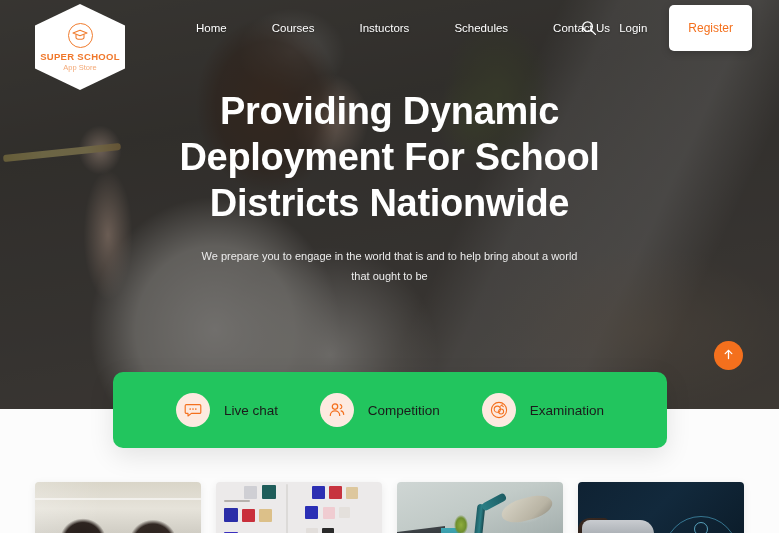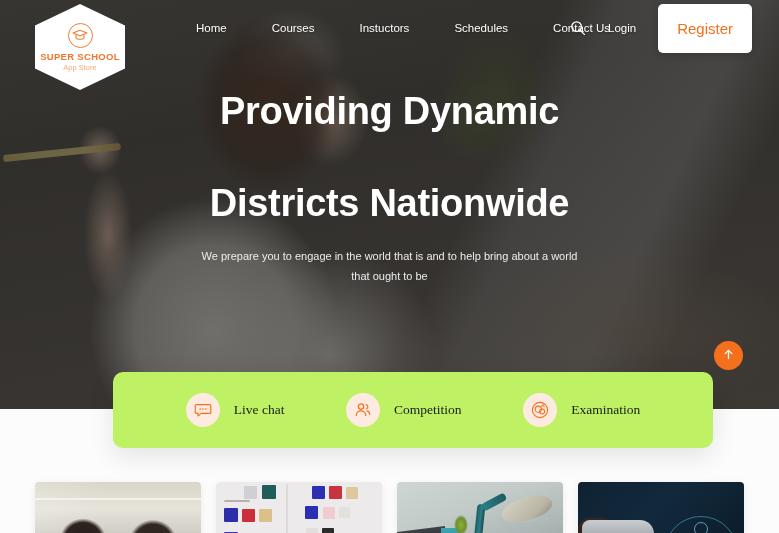--- a/index.html
+++ b/index.html
@@ -140,21 +140,21 @@
   .search-icon { width: 16px; height: 16px; cursor: pointer; display: block; }
   .login-link {
     font-size: 11.5px;
     color: #ffffff;
     cursor: pointer;
     text-shadow: 0 1px 2px rgba(0,0,0,.35);
   }
   .register-btn {
     background: #ffffff;
     color: #F4701D;
-    font-size: 15px;
+    font-size: 12px;
     padding: 16px 19px;
     border: none;
     border-radius: 5px;
     cursor: pointer;
     font-family: inherit;
     box-shadow: 0 2px 8px rgba(0,0,0,.2);
   }
 
   
   .hero-content {
@@ -202,30 +202,29 @@
     align-items: center;
     justify-content: center;
     cursor: pointer;
     z-index: 40;
   }
 
   
   .feature-card {
     position: absolute;
     left: 113px; top: 372px;
-    width: 600px; height: 76px;
-    background: #bef264;
+    width: 554px; height: 76px;
+    background: #22c55e;
     border-radius: 10px;
     box-shadow: 0 8px 26px rgba(0,0,0,.10);
     display: flex;
     align-items: center;
     justify-content: space-around;
     padding: 0 42px;
     z-index: 35;
-    font-family: Liberation Serif, serif;
   }
   .feature {
     display: flex;
     align-items: center;
     gap: 14px;
     cursor: pointer;
   }
   .feature-icon {
     width: 34px; height: 34px;
     border-radius: 50%;
@@ -393,21 +392,21 @@
       </svg>
     </span>
     <span class="login-link">Login</span>
     <button class="register-btn">Register</button>
   </div>
 </div>
 
 <div class="hero-content">
   <h1 class="hero-title">
     <span>Providing Dynamic</span><br>
-    <br>
+    <span>Deployment For School</span><br>
     <span>Districts Nationwide</span>
   </h1>
   <p class="hero-sub">We prepare you to engage in the world that is and to help bring about a world that ought to be</p>
 </div>
 
 <div class="scroll-top">
   <span>
     <svg width="13" height="13" viewBox="0 0 13 13" aria-hidden="true">
       <line x1="6.5" y1="10.5" x2="6.5" y2="2.5" stroke="#ffffff" stroke-width="1.3" stroke-linecap="round"></line>
       <polyline points="3.2,5.6 6.5,2.4 9.8,5.6" fill="none" stroke="#ffffff" stroke-width="1.3" stroke-linecap="round" stroke-linejoin="round"></polyline>

